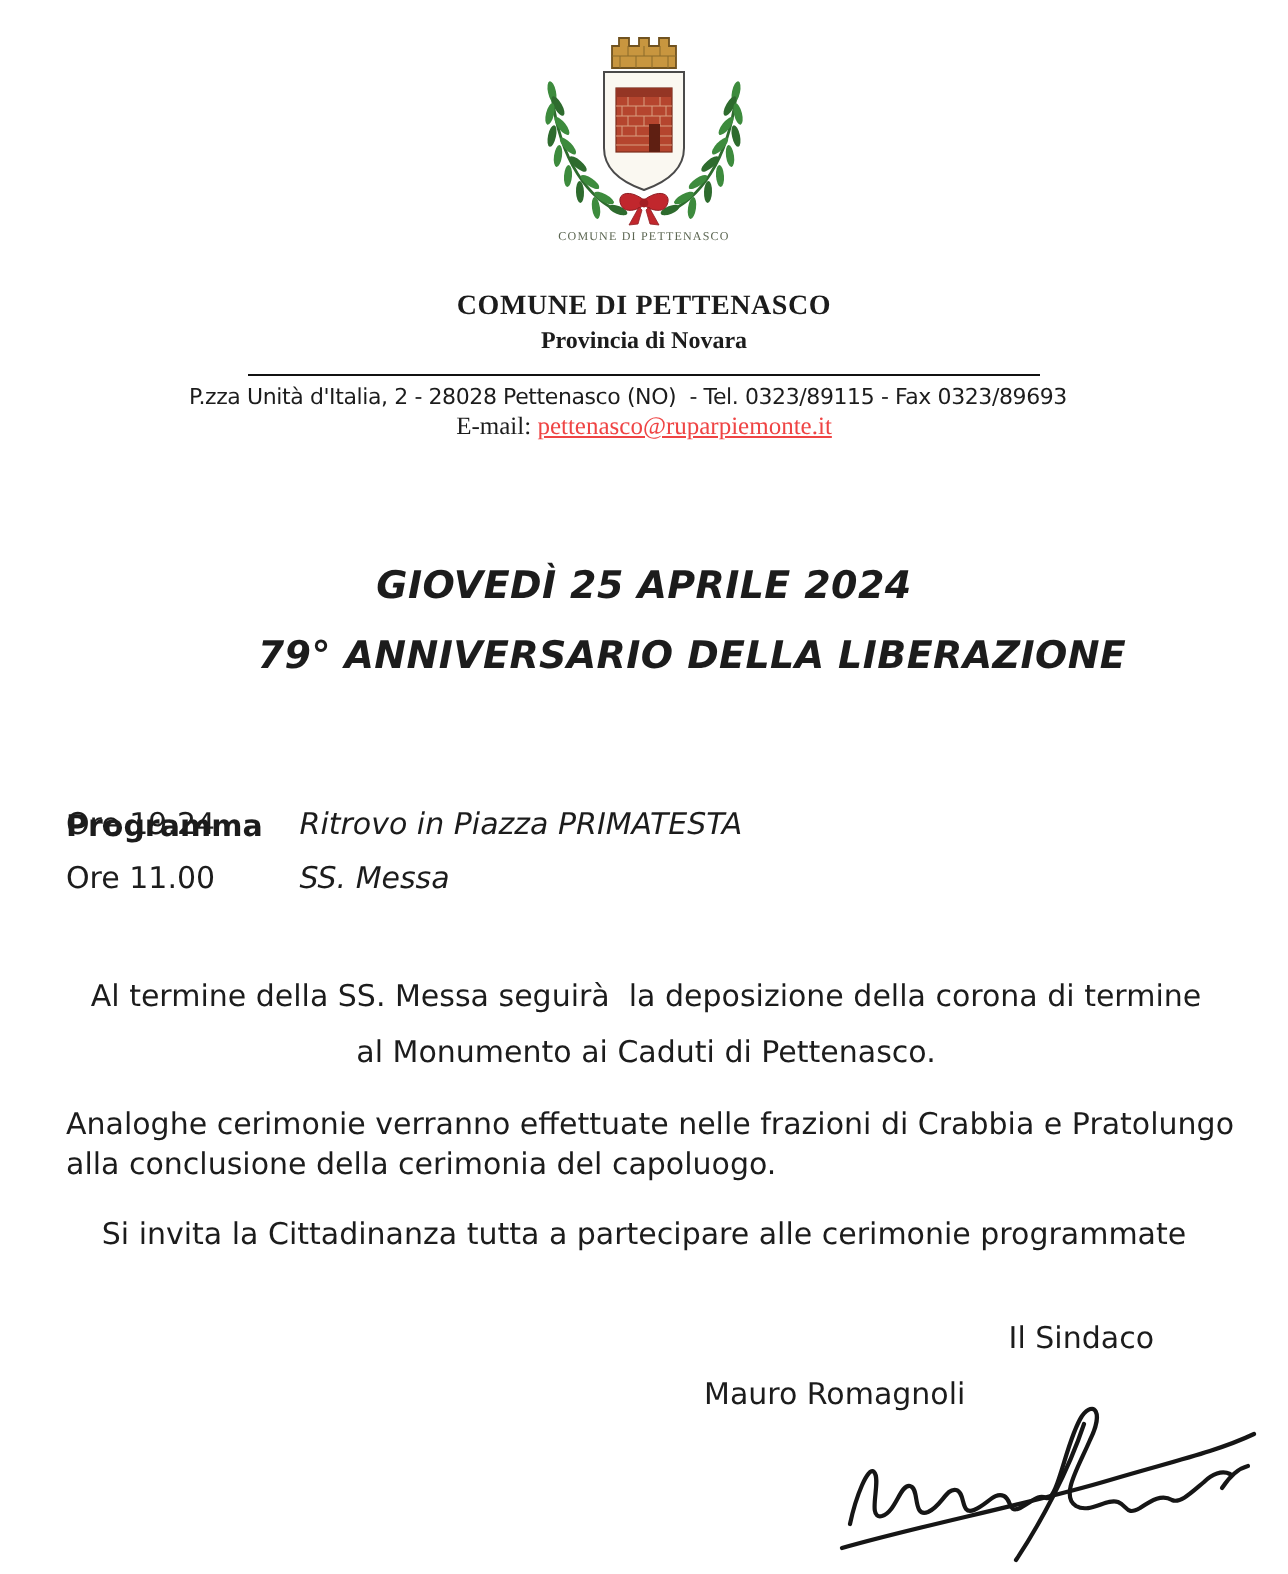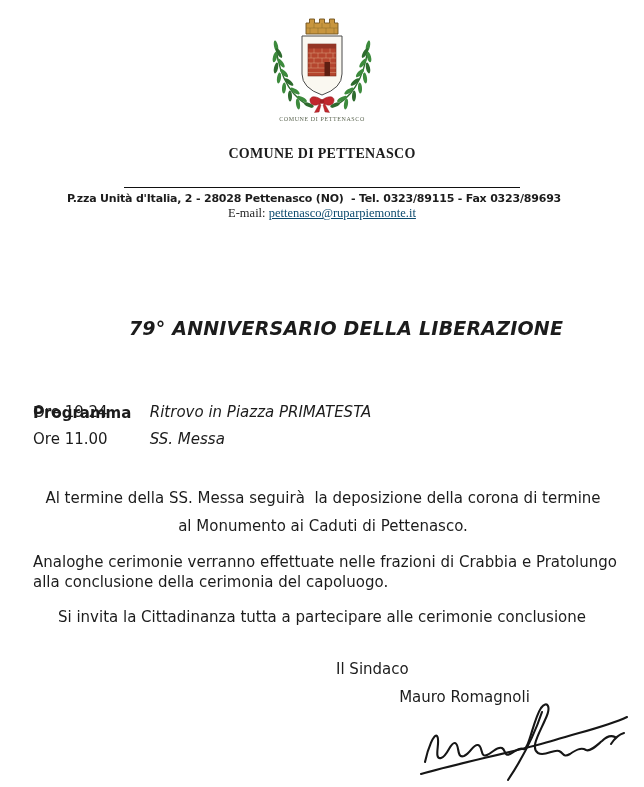--- a/index.html
+++ b/index.html
@@ -34,21 +34,21 @@
     top: 163px; left: 0; right: 0; text-align: center;
     font-family: "Liberation Serif", serif;
     font-weight: bold; font-size: 12px;
   }
   .head-rule {
     top: 187px; left: 124px; width: 396px; height: 0;
     border-top: 1.5px solid #111;
   }
   .address-line {
     top: 192px; left: 0; right: 16px; text-align: center;
-    font-size: 11px; font-weight: bold; letter-spacing: -0.2px;
+    font-size: 11px; font-weight: normal; letter-spacing: -0.2px;
     white-space: pre;
   }
   .email-line {
     top: 206px; left: 0; right: 0; text-align: center;
     font-family: "Liberation Serif", serif;
     font-size: 12.5px;
   }
   .email-link { text-decoration: underline; cursor: pointer; }
 
   
@@ -86,25 +86,25 @@
     font-size: 15px; line-height: 20px;
     text-align: justify;
   }
   .invitation {
     top: 608px; left: 0; right: 0; text-align: center;
     font-size: 15px;
   }
 
   
   .signoff-role {
-    top: 660px; left: 336px; width: 225px; text-align: left;
+    top: 660px; left: 352px; width: 225px; text-align: right;
     font-size: 15px;
   }
   .signoff-name {
-    top: 688px; left: 352px; width: 225px; text-align: center;
+    top: 688px; left: 352px; width: 225px; text-align: left;
     font-size: 15px;
   }
   .signature-svg { top: 700px; left: 415px; }
 </style>
 </head>
 <body>
 
 <div class="page">
 
   <div class="abs crest-block">
@@ -143,42 +143,44 @@
       <path d="M60 90 C52 84 46 87 48.5 92.5 C50.5 97 57 95 60 92.5 Z" fill="#c1272d" stroke="#8f1d22" stroke-width="0.5"></path>
       <path d="M60 90 C68 84 74 87 71.5 92.5 C69.5 97 63 95 60 92.5 Z" fill="#c1272d" stroke="#8f1d22" stroke-width="0.5"></path>
       <circle cx="60" cy="91.5" r="2.2" fill="#a31f24"></circle>
       <path d="M57.5 93.5 L52.5 102.5 L57 102 L59 95 Z" fill="#c1272d" stroke="#8f1d22" stroke-width="0.4"></path>
       <path d="M62.5 93.5 L67.5 102.5 L63 102 L61 95 Z" fill="#c1272d" stroke="#8f1d22" stroke-width="0.4"></path>
     </svg>
     <div class="crest-caption">COMUNE DI PETTENASCO</div>
   </div>
 
   <div class="abs municipality">COMUNE DI PETTENASCO</div>
+  <div class="abs province">Provincia di Novara</div>
   <div class="abs head-rule"></div>
   <div class="abs address-line">P.zza Unità d'Italia, 2 - 28028 Pettenasco (NO)  - Tel. 0323/89115 - Fax 0323/89693</div>
   <div class="abs email-line">
     <span>E-mail:</span>
-    <a class="email-link" style="color:#0c4a6e">pettenasco@ruparpiemonte.it</a>
+    <a class="email-link" style="color:#ef4444">pettenasco@ruparpiemonte.it</a>
   </div>
 
+  <div class="abs title1">GIOVEDÌ 25 APRILE 2024</div>
   <div class="abs title2">79° ANNIVERSARIO DELLA LIBERAZIONE</div>
 
   <div class="abs program-heading">Programma</div>
   <div class="abs program-row program-row-1">
     <span class="program-time">Ore 19.24</span>
     <span class="program-event">Ritrovo in Piazza PRIMATESTA</span>
   </div>
   <div class="abs program-row program-row-2">
     <span class="program-time">Ore 11.00</span>
     <span class="program-event">SS. Messa</span>
   </div>
 
   <div class="abs para1">Al termine della SS. Messa seguirà  la deposizione della corona di termine al Monumento ai Caduti di Pettenasco.</div>
   <div class="abs para2">Analoghe cerimonie verranno effettuate nelle frazioni di Crabbia e Pratolungo alla conclusione della cerimonia del capoluogo.</div>
-  <div class="abs invitation">Si invita la Cittadinanza tutta a partecipare alle cerimonie conclusione</div>
+  <div class="abs invitation">Si invita la Cittadinanza tutta a partecipare alle cerimonie programmate</div>
 
   <div class="abs signoff-role">Il Sindaco</div>
   <div class="abs signoff-name">Mauro Romagnoli</div>
 
   <svg class="abs signature-svg" width="220" height="85" viewBox="0 0 220 85">
     <g fill="none" stroke="#161616" stroke-width="2.1" stroke-linecap="round">
       <path d="M10 62 C13 48 19 33 22 36 C26 40 18 60 26 58 C33 56 35 42 40 43 C45 44 41 59 49 56 C56 53 58 44 63 45 C68 46 65 58 72 55 C79 52 82 46 87 48 C91 50 89 57 95 54 C101 51 104 47 108 49 C114 51 118 20 126 8 C132 0 137 6 130 20 C124 34 115 48 123 53 C130 57 138 49 144 51 C149 53 148 58 155 54 C161 50 166 47 171 50 C175 52 181 46 187 41 C191 37 196 35 200 37"></path>
       <path d="M6 74 C48 62 100 52 140 40 C170 31 193 26 212 17"></path>
       <path d="M127 12 C119 36 105 62 93 80"></path>
       <path d="M196 44 C200 38 205 34 209 33"></path>

